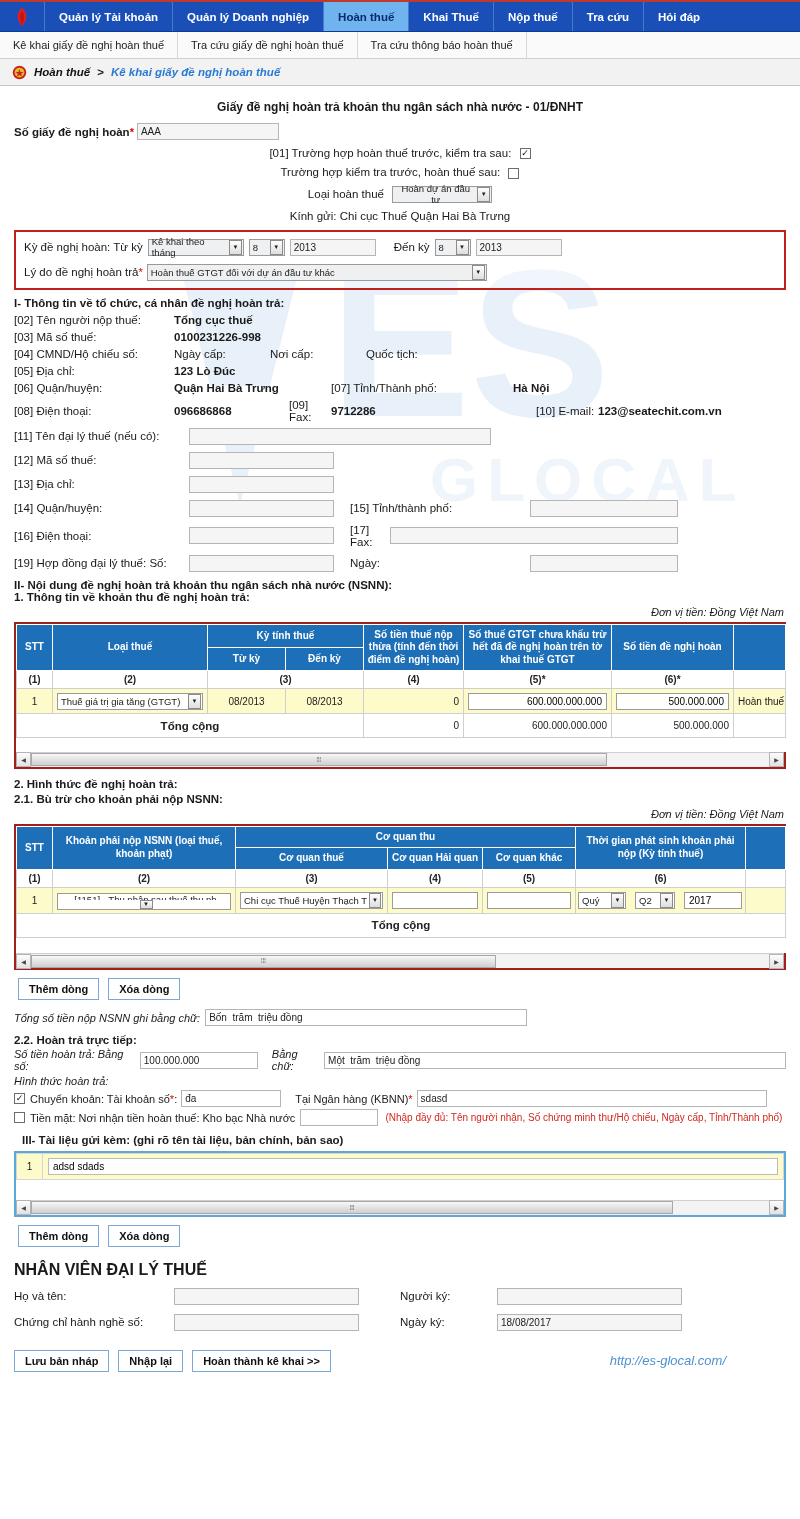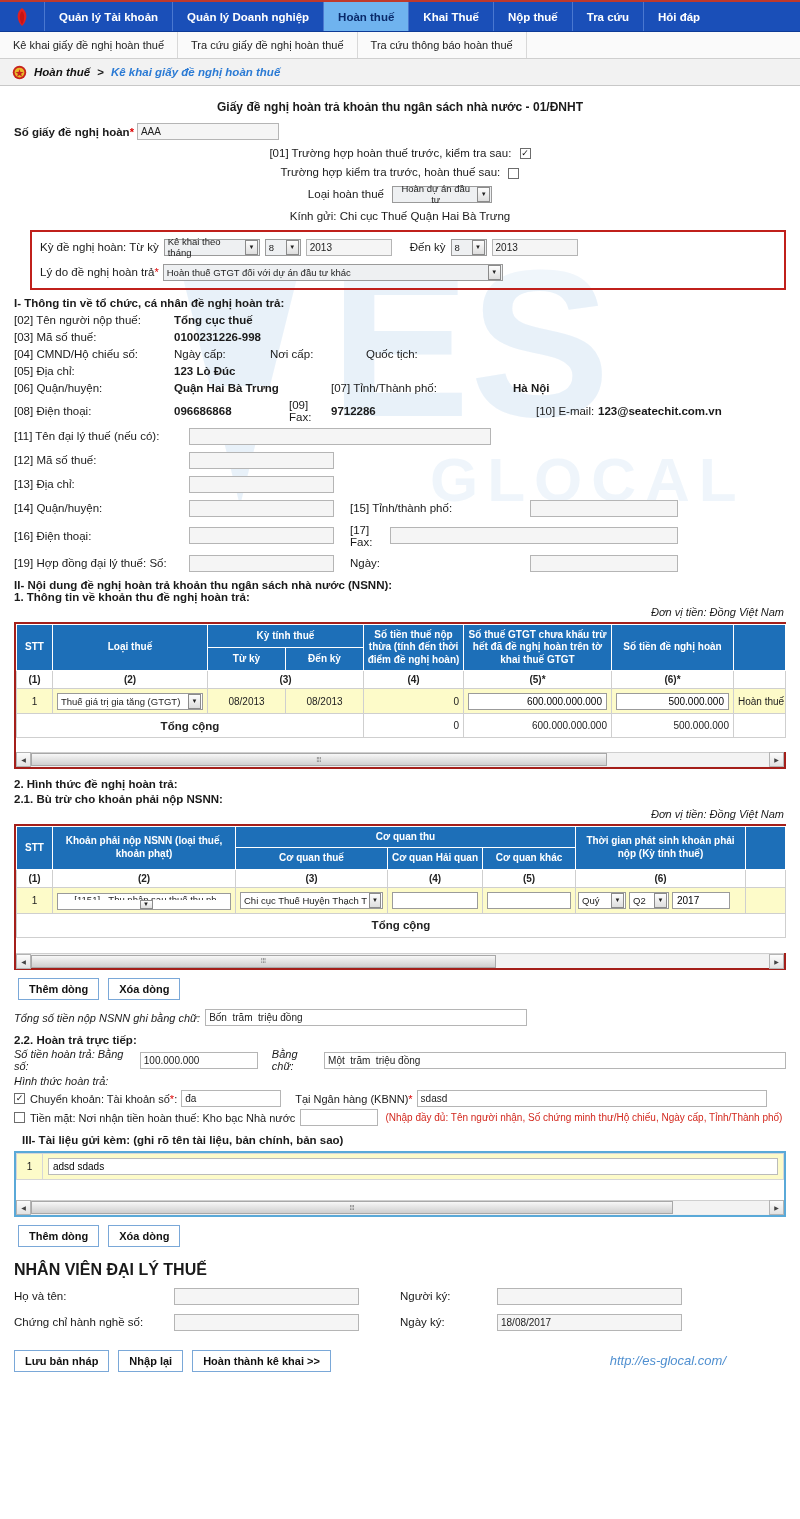--- a/index.html
+++ b/index.html
@@ -106,21 +106,21 @@
     display:inline-flex; align-items:center; justify-content:center;
     font-size:9px; line-height:1; color:#111; cursor:pointer; vertical-align:middle;
   }
 
   
   .centerblock { text-align:center; }
   .cline { margin:7px 0; font-size:11.5px; }
 
   
   .redbox {
-    border:2px solid #c0201b; padding:7px 6px 7px 8px; margin:8px 0 6px 16px;
+    border:2px solid #c0201b; padding:7px 6px 7px 8px; margin:8px 0 6px 0;
     background:rgba(255,255,255,0.35);
   }
 
   .sect-h { font-weight:bold; font-size:11.5px; margin:7px 0 5px 0; }
 
   .info-row { display:flex; align-items:center; margin-bottom:5px; font-size:11.5px; }
   .info-lbl { width:160px; }
   .info-val { font-weight:bold; }
 
   .agent-row { display:flex; align-items:center; margin-bottom:7px; font-size:11.5px; }
@@ -523,21 +523,21 @@
               <span class="caret">▼</span>
             </span>
           </td>
           <td>
             <input class="cellinput plain" value="" style="">
           </td>
           <td>
             <input class="cellinput plain" value="" style="">
           </td>
           <td style="padding:2px;">
-            <span style="display:flex;gap:3px;">
+            <span style="display:flex;gap:9px;">
               <span class="selbox white" style="width:48px;">
                 <span>Quý</span>
                 <span class="caret">▼</span>
               </span>
               <span class="selbox white" style="width:40px;">
                 <span>Q2</span>
                 <span class="caret">▼</span>
               </span>
               <input class="cellinput plain" style="width: 58px;" value="2017">
             </span>

